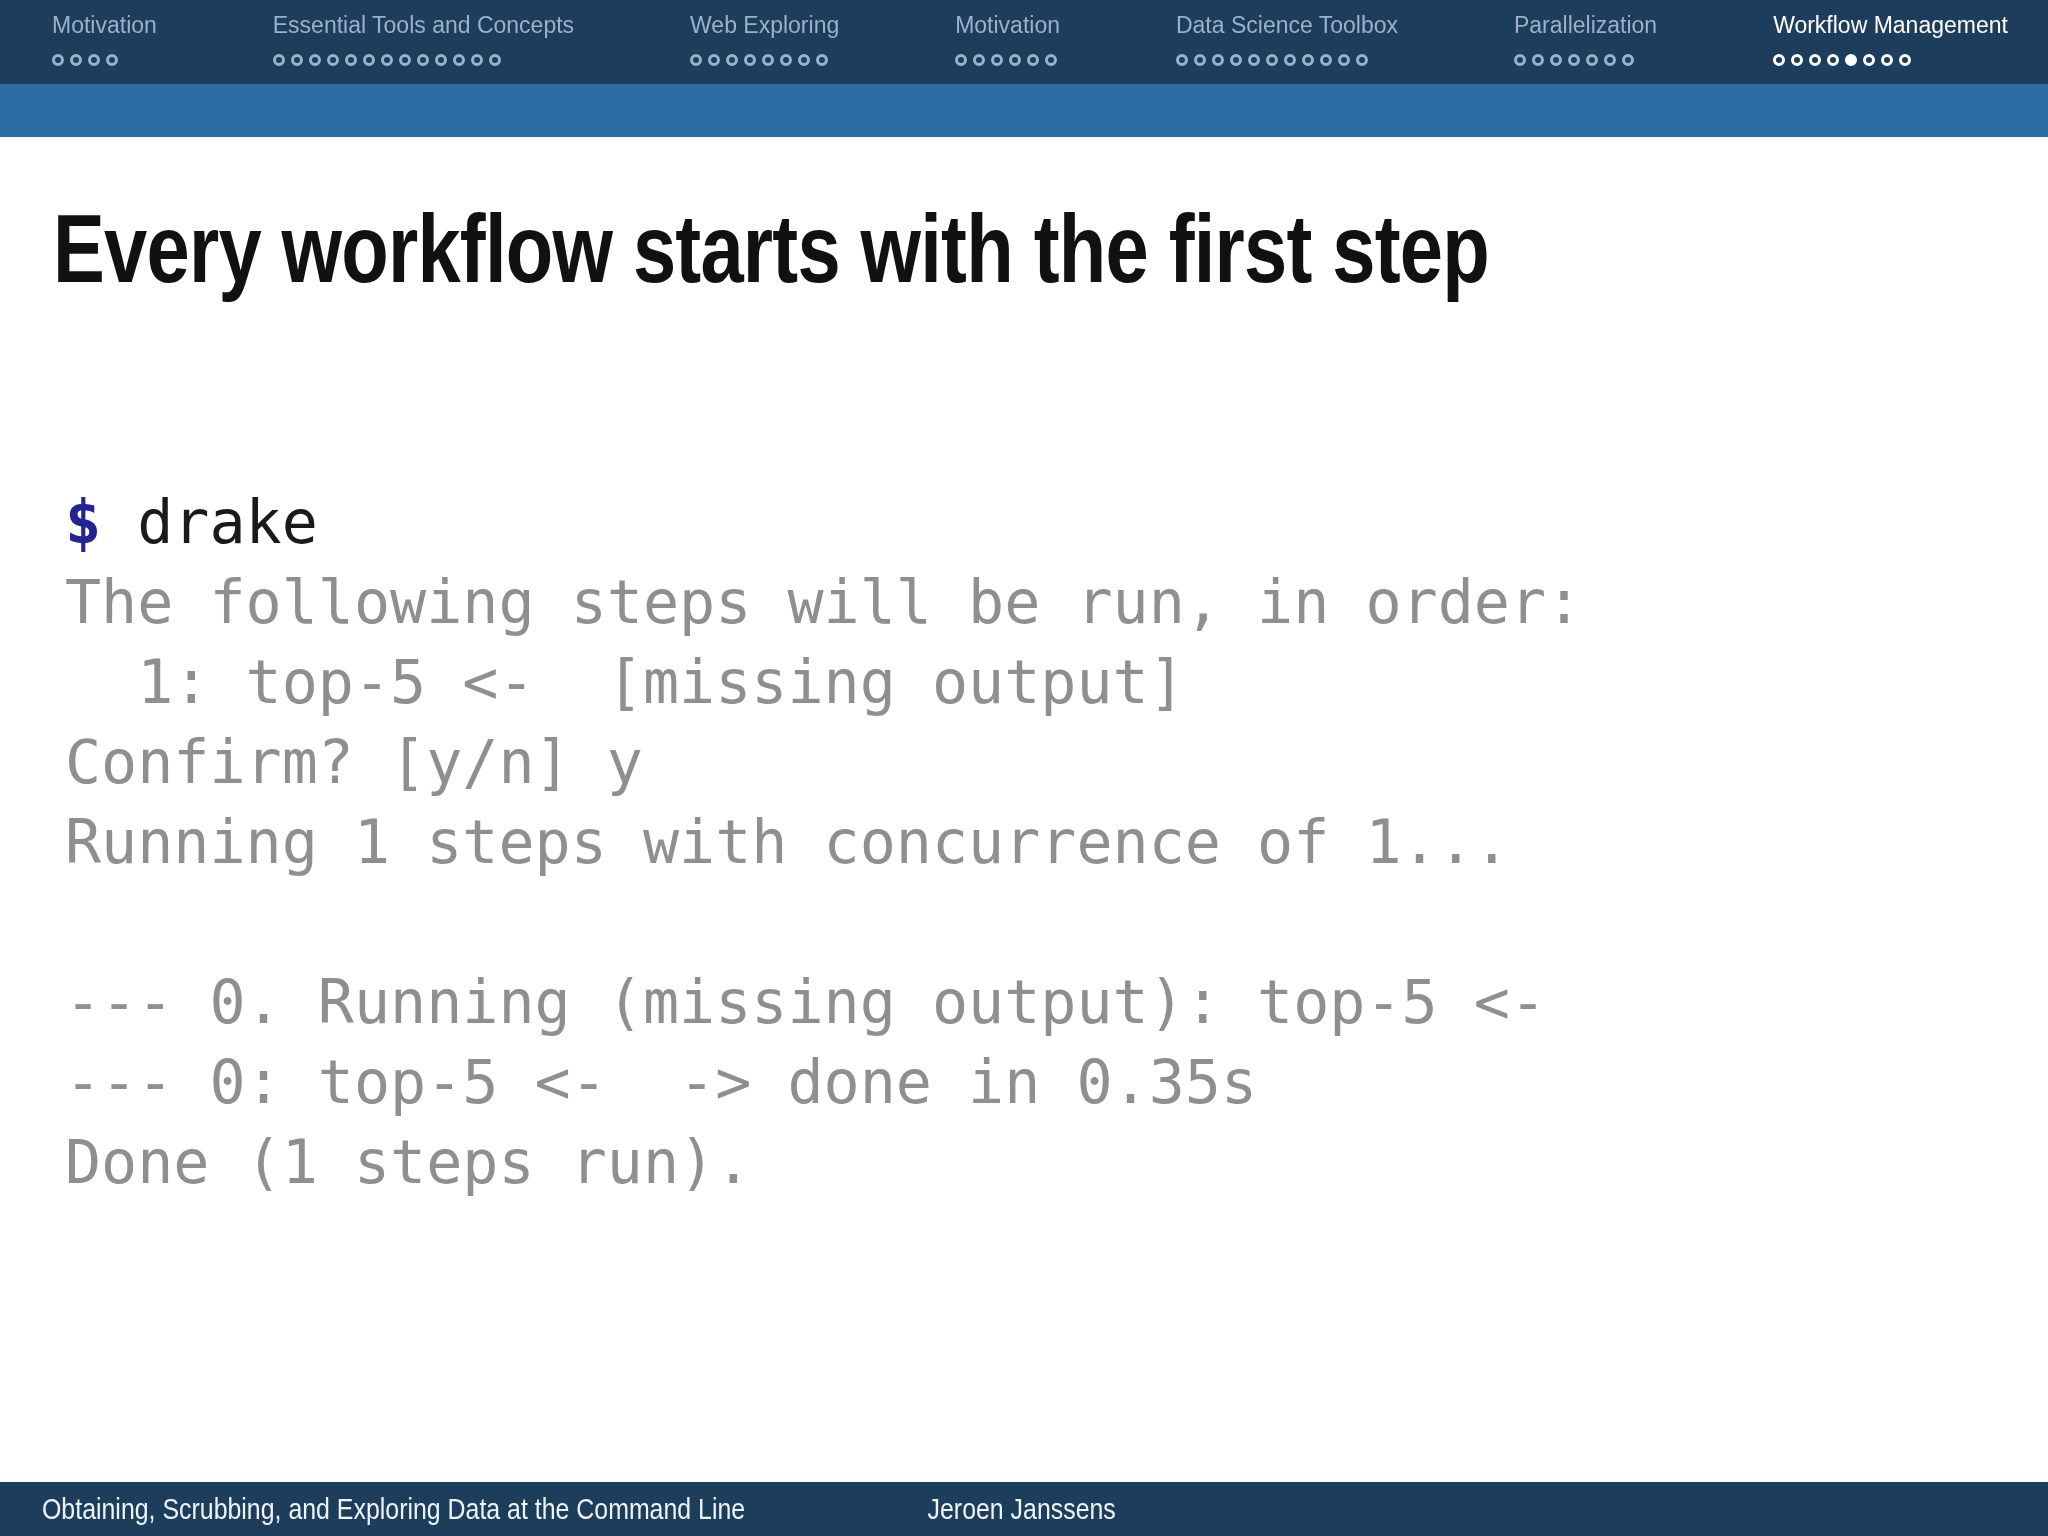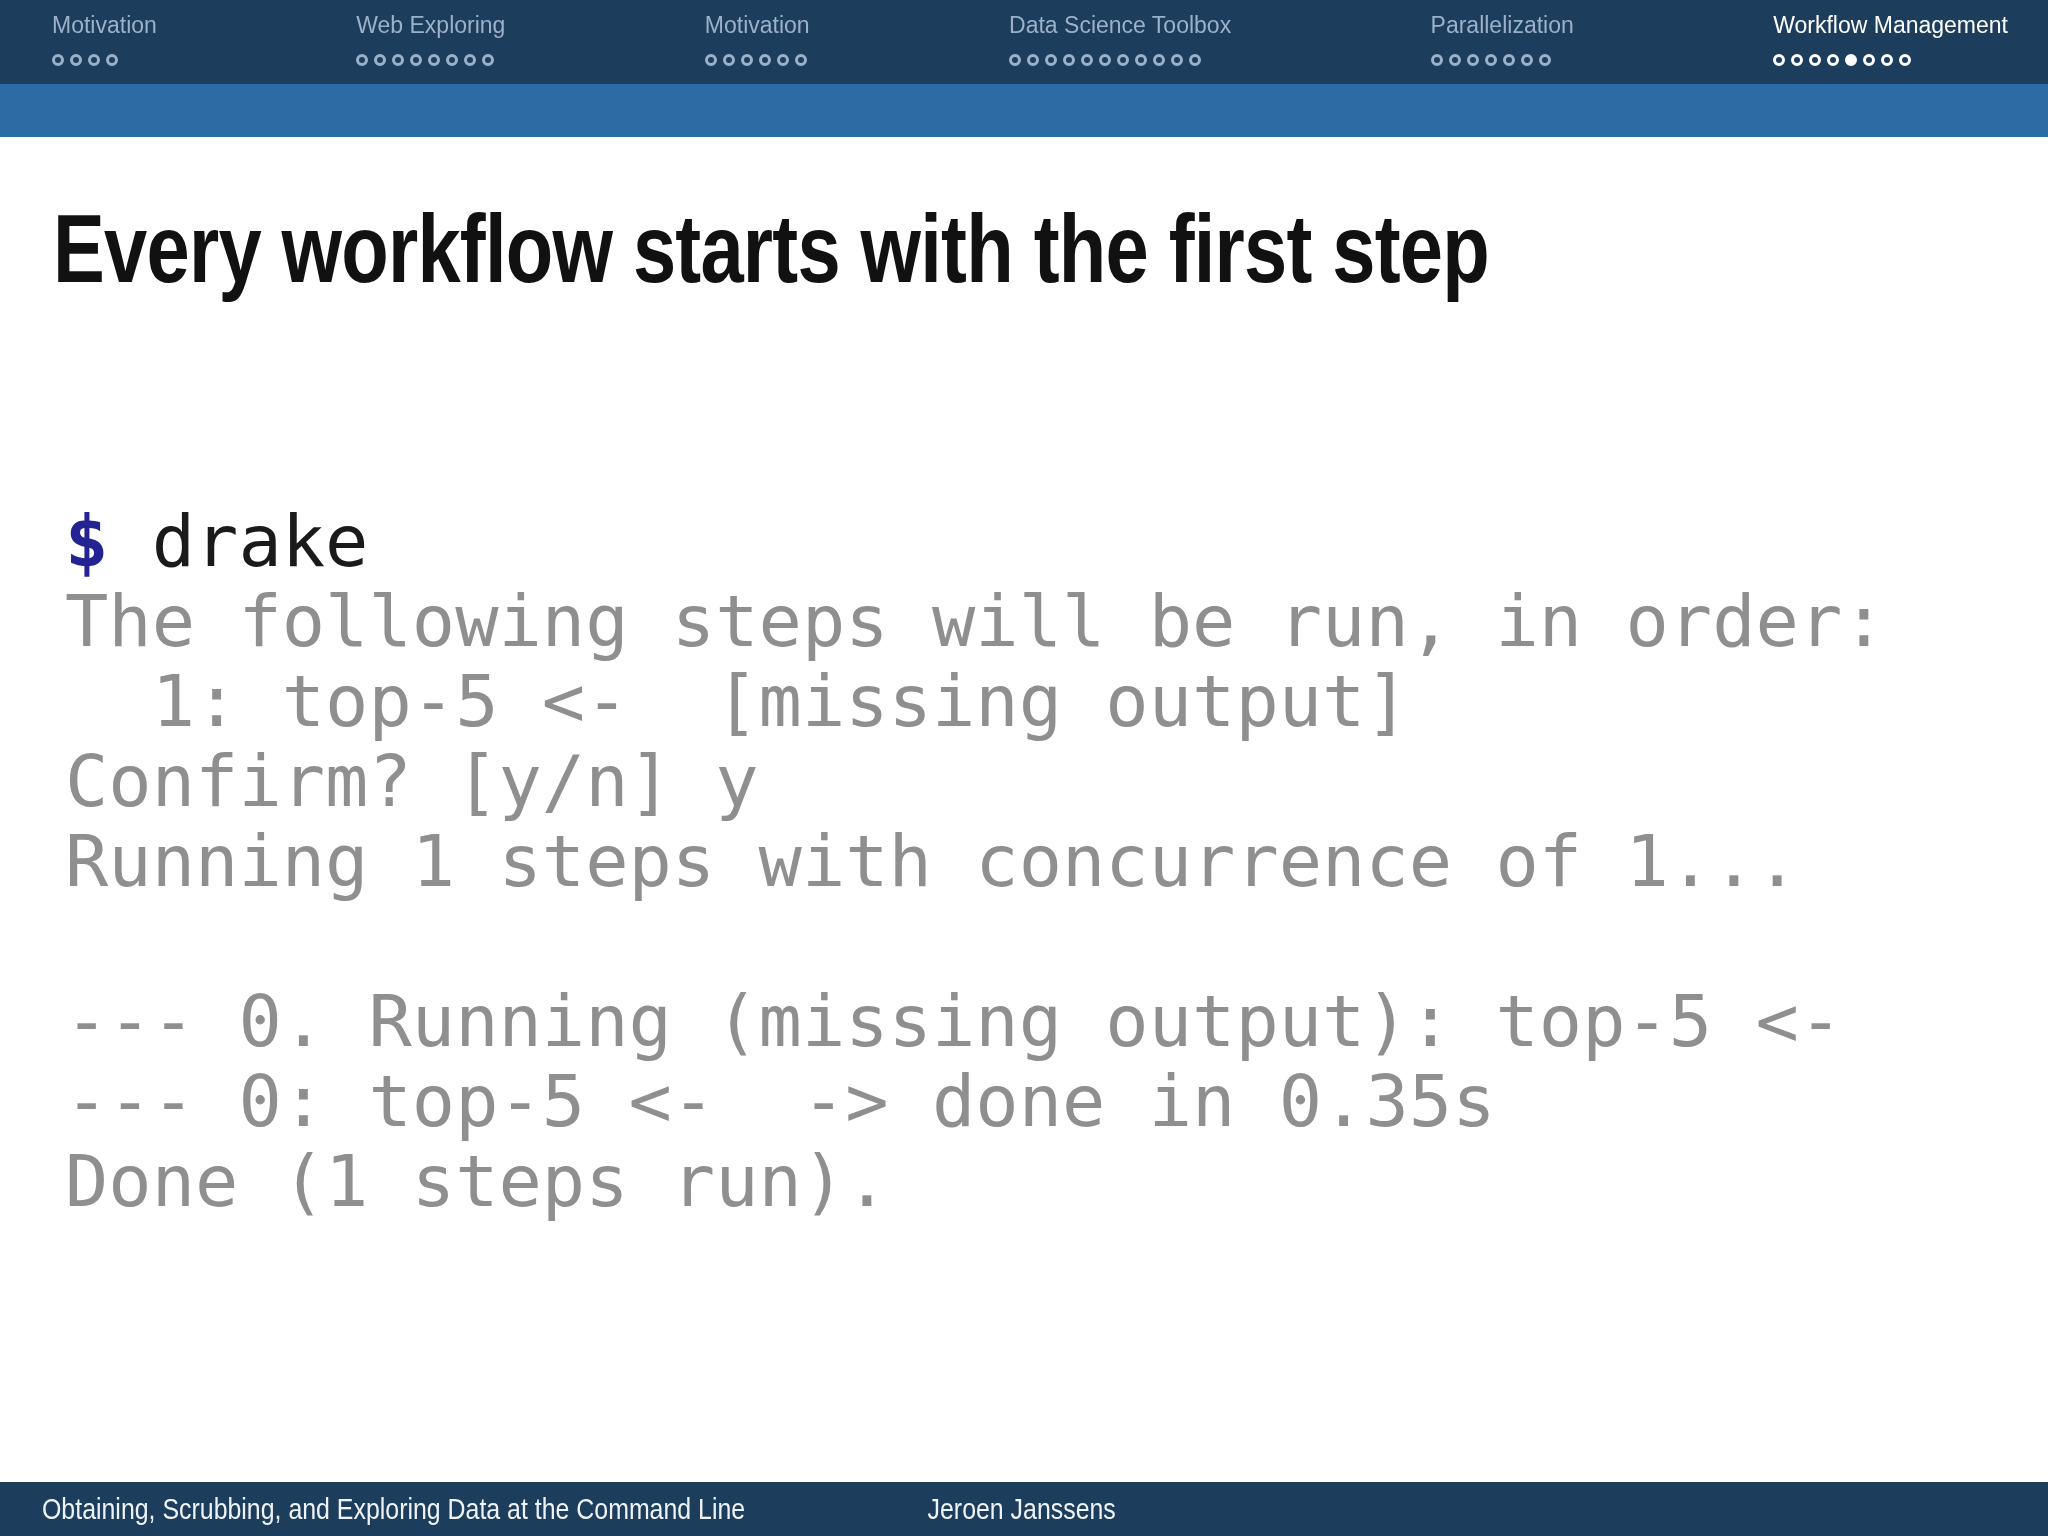--- a/index.html
+++ b/index.html
@@ -39,23 +39,23 @@
   
   .slide-title {
     position:absolute; left:53px; top:194px;
     font-size:96px; font-weight:bold; letter-spacing:-1px;
     color:var(--title, #111111);
     transform:scaleX(0.81); transform-origin:left top;
     white-space:nowrap;
   }
 
   .terminal {
-    position:absolute; left:65px; top:501px;
+    position:absolute; left:65px; top:482px;
     font-family:"DejaVu Sans Mono", monospace;
-    font-size:72px; line-height:80px;
+    font-size:60px; line-height:80px;
     color:var(--terminal-output, #8f8f8f);
     white-space:pre;
   }
   .terminal .line { min-height:80px; }
   .prompt { color:var(--prompt, #232394); font-weight:bold; }
   .cmd { color:var(--command, #1a1a1a); }
 
   
   .footer {
     position:absolute; top:1482px; left:0; width:2048px; height:54px;
@@ -69,20 +69,38 @@
   .footer-left  { transform:scaleX(0.83); transform-origin:left center; }
   .footer-right { transform:scaleX(0.83); transform-origin:right center; }
 </style>
 </head>
 <body>
 
 <header class="nav" id="nav">
     <div class="nav-section">
       <span class="nav-label">Motivation</span>
       <div class="dots">
+        <span class="dot"></span>
+        <span class="dot"></span>
+        <span class="dot"></span>
+        <span class="dot"></span>
+      </div>
+    </div>
+    <div class="nav-section">
+      <span class="nav-label">Essential Tools and Concepts</span>
+      <div class="dots">
+        <span class="dot"></span>
+        <span class="dot"></span>
+        <span class="dot"></span>
+        <span class="dot"></span>
+        <span class="dot"></span>
+        <span class="dot"></span>
+        <span class="dot"></span>
+        <span class="dot"></span>
+        <span class="dot"></span>
         <span class="dot"></span>
         <span class="dot"></span>
         <span class="dot"></span>
         <span class="dot"></span>
       </div>
     </div>
     <div class="nav-section">
       <span class="nav-label">Web Exploring</span>
       <div class="dots">
         <span class="dot"></span>

